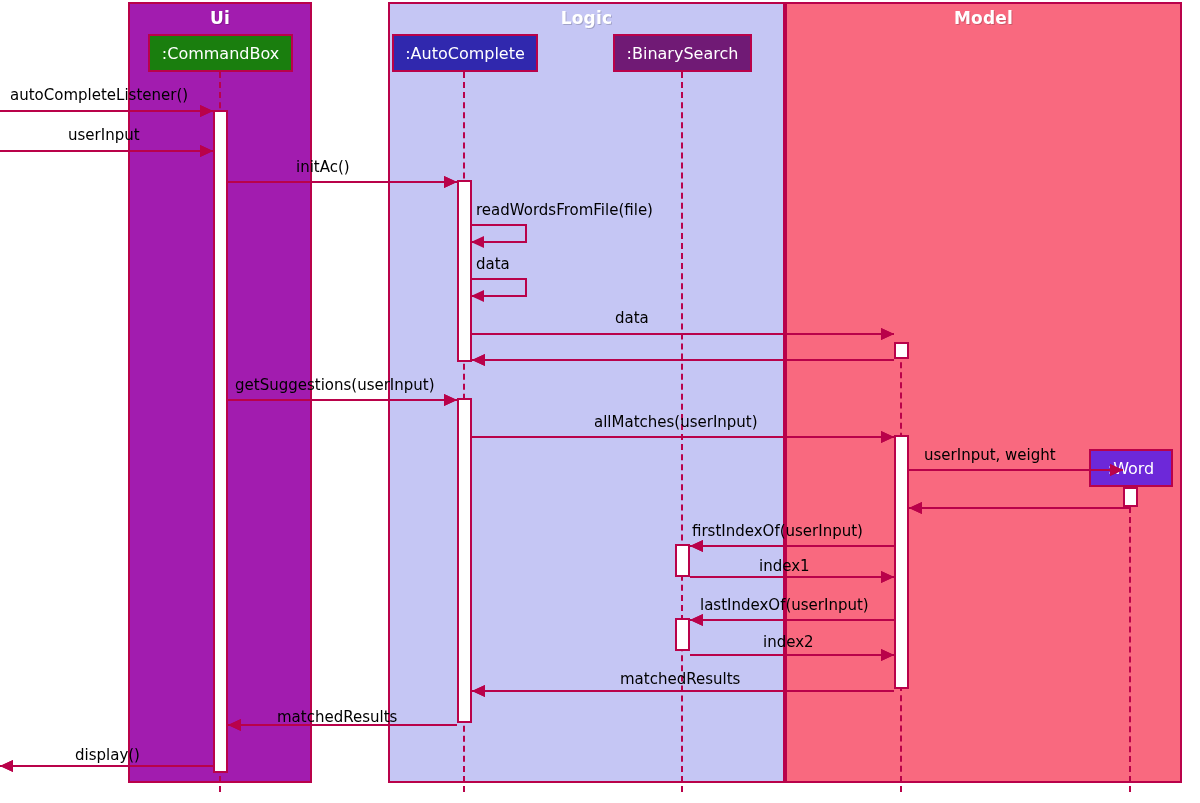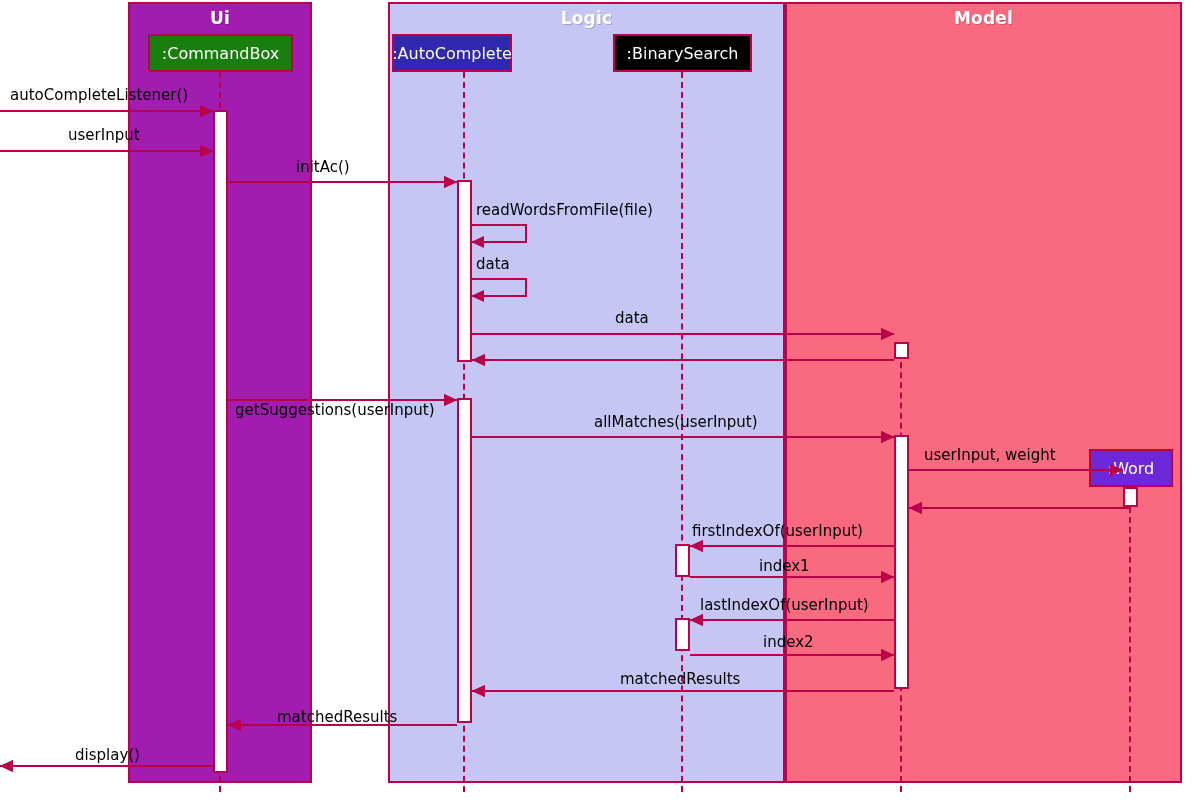--- a/index.html
+++ b/index.html
@@ -117,24 +117,24 @@
       <div class="group-title">Model</div>
     </div>
     <div class="lifeline" style="left: 219px; top: 72px; height: 720px;"></div>
     <div class="lifeline" style="left: 463px; top: 72px; height: 720px;"></div>
     <div class="lifeline" style="left: 681px; top: 72px; height: 720px;"></div>
     <div class="lifeline" style="left: 900px; top: 342px; height: 450px;"></div>
     <div class="lifeline" style="left: 1129px; top: 487px; height: 305px;"></div>
     <div class="participant" style="left: 148px; top: 34px; width: 145px; height: 38px; background: rgb(26, 126, 14);">
       <span>:CommandBox</span>
     </div>
-    <div class="participant" style="left: 392px; top: 34px; width: 120px; height: 38px; background: rgb(48, 40, 174);">
+    <div class="participant" style="left: 392px; top: 34px; width: 146px; height: 38px; background: rgb(48, 40, 174);">
       <span>:AutoComplete</span>
     </div>
-    <div class="participant" style="left: 613px; top: 34px; width: 139px; height: 38px; background: #000000;">
+    <div class="participant" style="left: 613px; top: 34px; width: 139px; height: 38px; background: #701a75;">
       <span>:BinarySearch</span>
     </div>
     <div class="participant" style="left: 1089px; top: 449px; width: 84px; height: 38px; background: #6d28d9;">
       <span>:Word</span>
     </div>
     <div class="msg-line" style="left: 0px; top: 110px; width: 213px;"></div>
     <div class="arrowhead arrow-right" style="left: 200px; top: 105px;"></div>
     <div class="msg-label" style="left: 10px; top: 88px;">autoCompleteListener()</div>
     <div class="msg-line" style="left: 0px; top: 150px; width: 213px;"></div>
     <div class="arrowhead arrow-right" style="left: 200px; top: 145px;"></div>
@@ -152,21 +152,21 @@
     <div class="msg-line" style="left: 472px; top: 295px; width: 55px;"></div>
     <div class="arrowhead arrow-left" style="left: 471px; top: 290px;"></div>
     <div class="msg-label" style="left: 476px; top: 257px;">data</div>
     <div class="msg-line" style="left: 472px; top: 333px; width: 422px;"></div>
     <div class="arrowhead arrow-right" style="left: 881px; top: 328px;"></div>
     <div class="msg-label" style="left: 615px; top: 311px;">data</div>
     <div class="msg-line" style="left: 472px; top: 359px; width: 422px;"></div>
     <div class="arrowhead arrow-left" style="left: 472px; top: 354px;"></div>
     <div class="msg-line" style="left: 228px; top: 399px; width: 229px;"></div>
     <div class="arrowhead arrow-right" style="left: 444px; top: 394px;"></div>
-    <div class="msg-label" style="left: 235px; top: 378px; margin-top: 25px;">getSuggestions(userInput)</div>
+    <div class="msg-label" style="left: 235px; top: 378px;">getSuggestions(userInput)</div>
     <div class="msg-line" style="left: 472px; top: 436px; width: 422px;"></div>
     <div class="arrowhead arrow-right" style="left: 881px; top: 431px;"></div>
     <div class="msg-label" style="left: 594px; top: 415px;">allMatches(userInput)</div>
     <div class="msg-line" style="left: 909px; top: 469px; width: 214px;"></div>
     <div class="arrowhead arrow-right" style="left: 1110px; top: 464px;"></div>
     <div class="msg-label" style="left: 924px; top: 448px;">userInput, weight</div>
     <div class="msg-line" style="left: 909px; top: 507px; width: 221px;"></div>
     <div class="arrowhead arrow-left" style="left: 909px; top: 502px;"></div>
     <div class="msg-line" style="left: 690px; top: 545px; width: 204px;"></div>
     <div class="arrowhead arrow-left" style="left: 690px; top: 540px;"></div>

